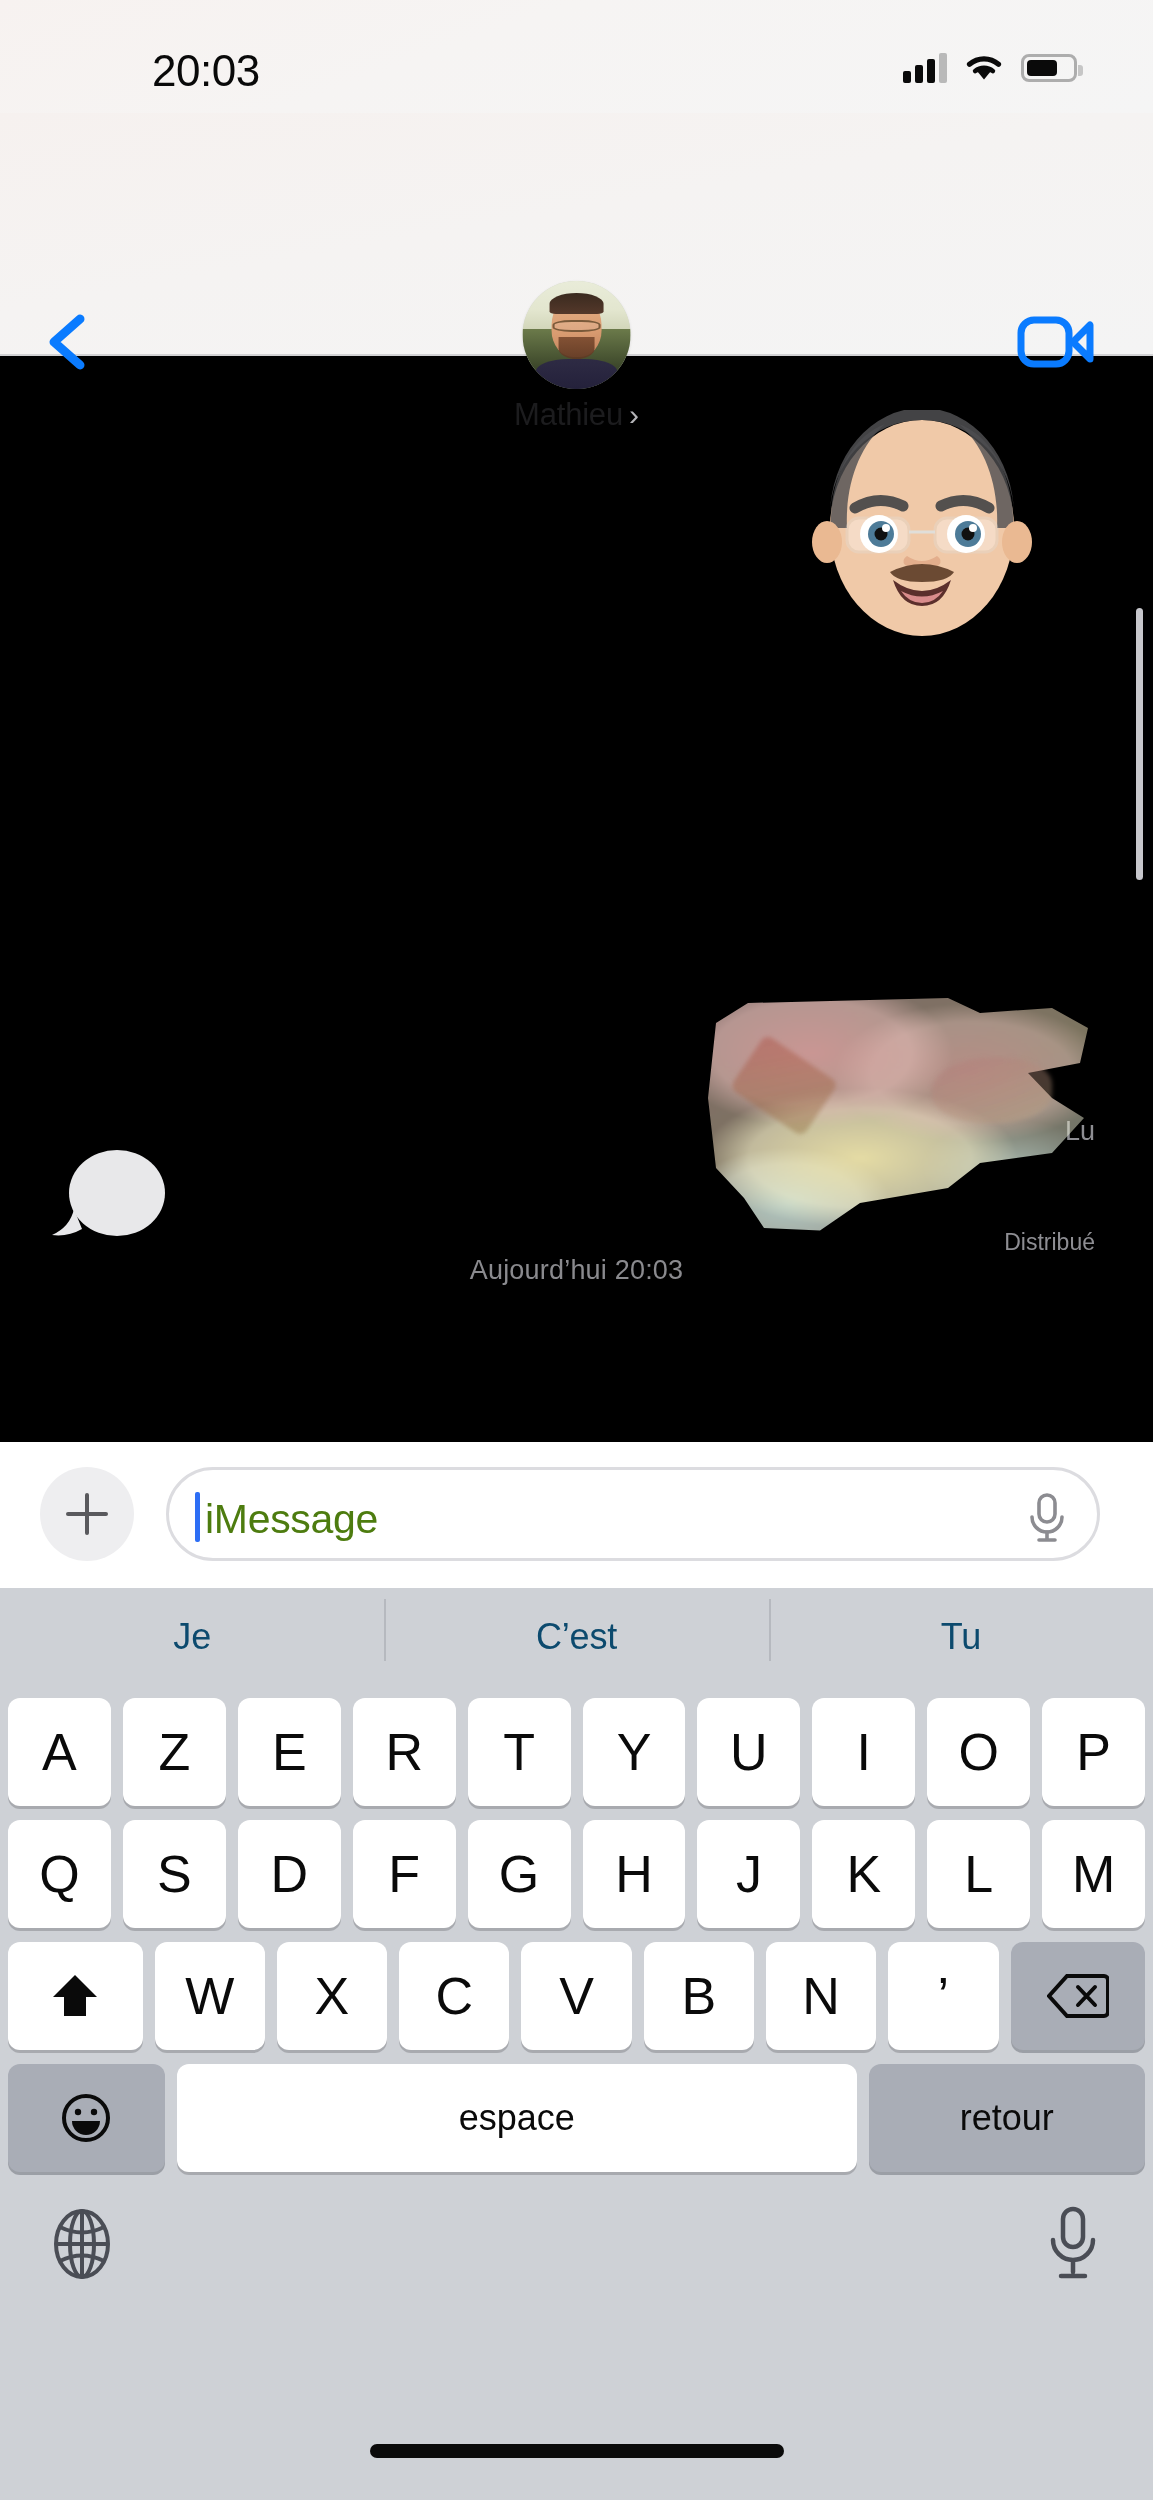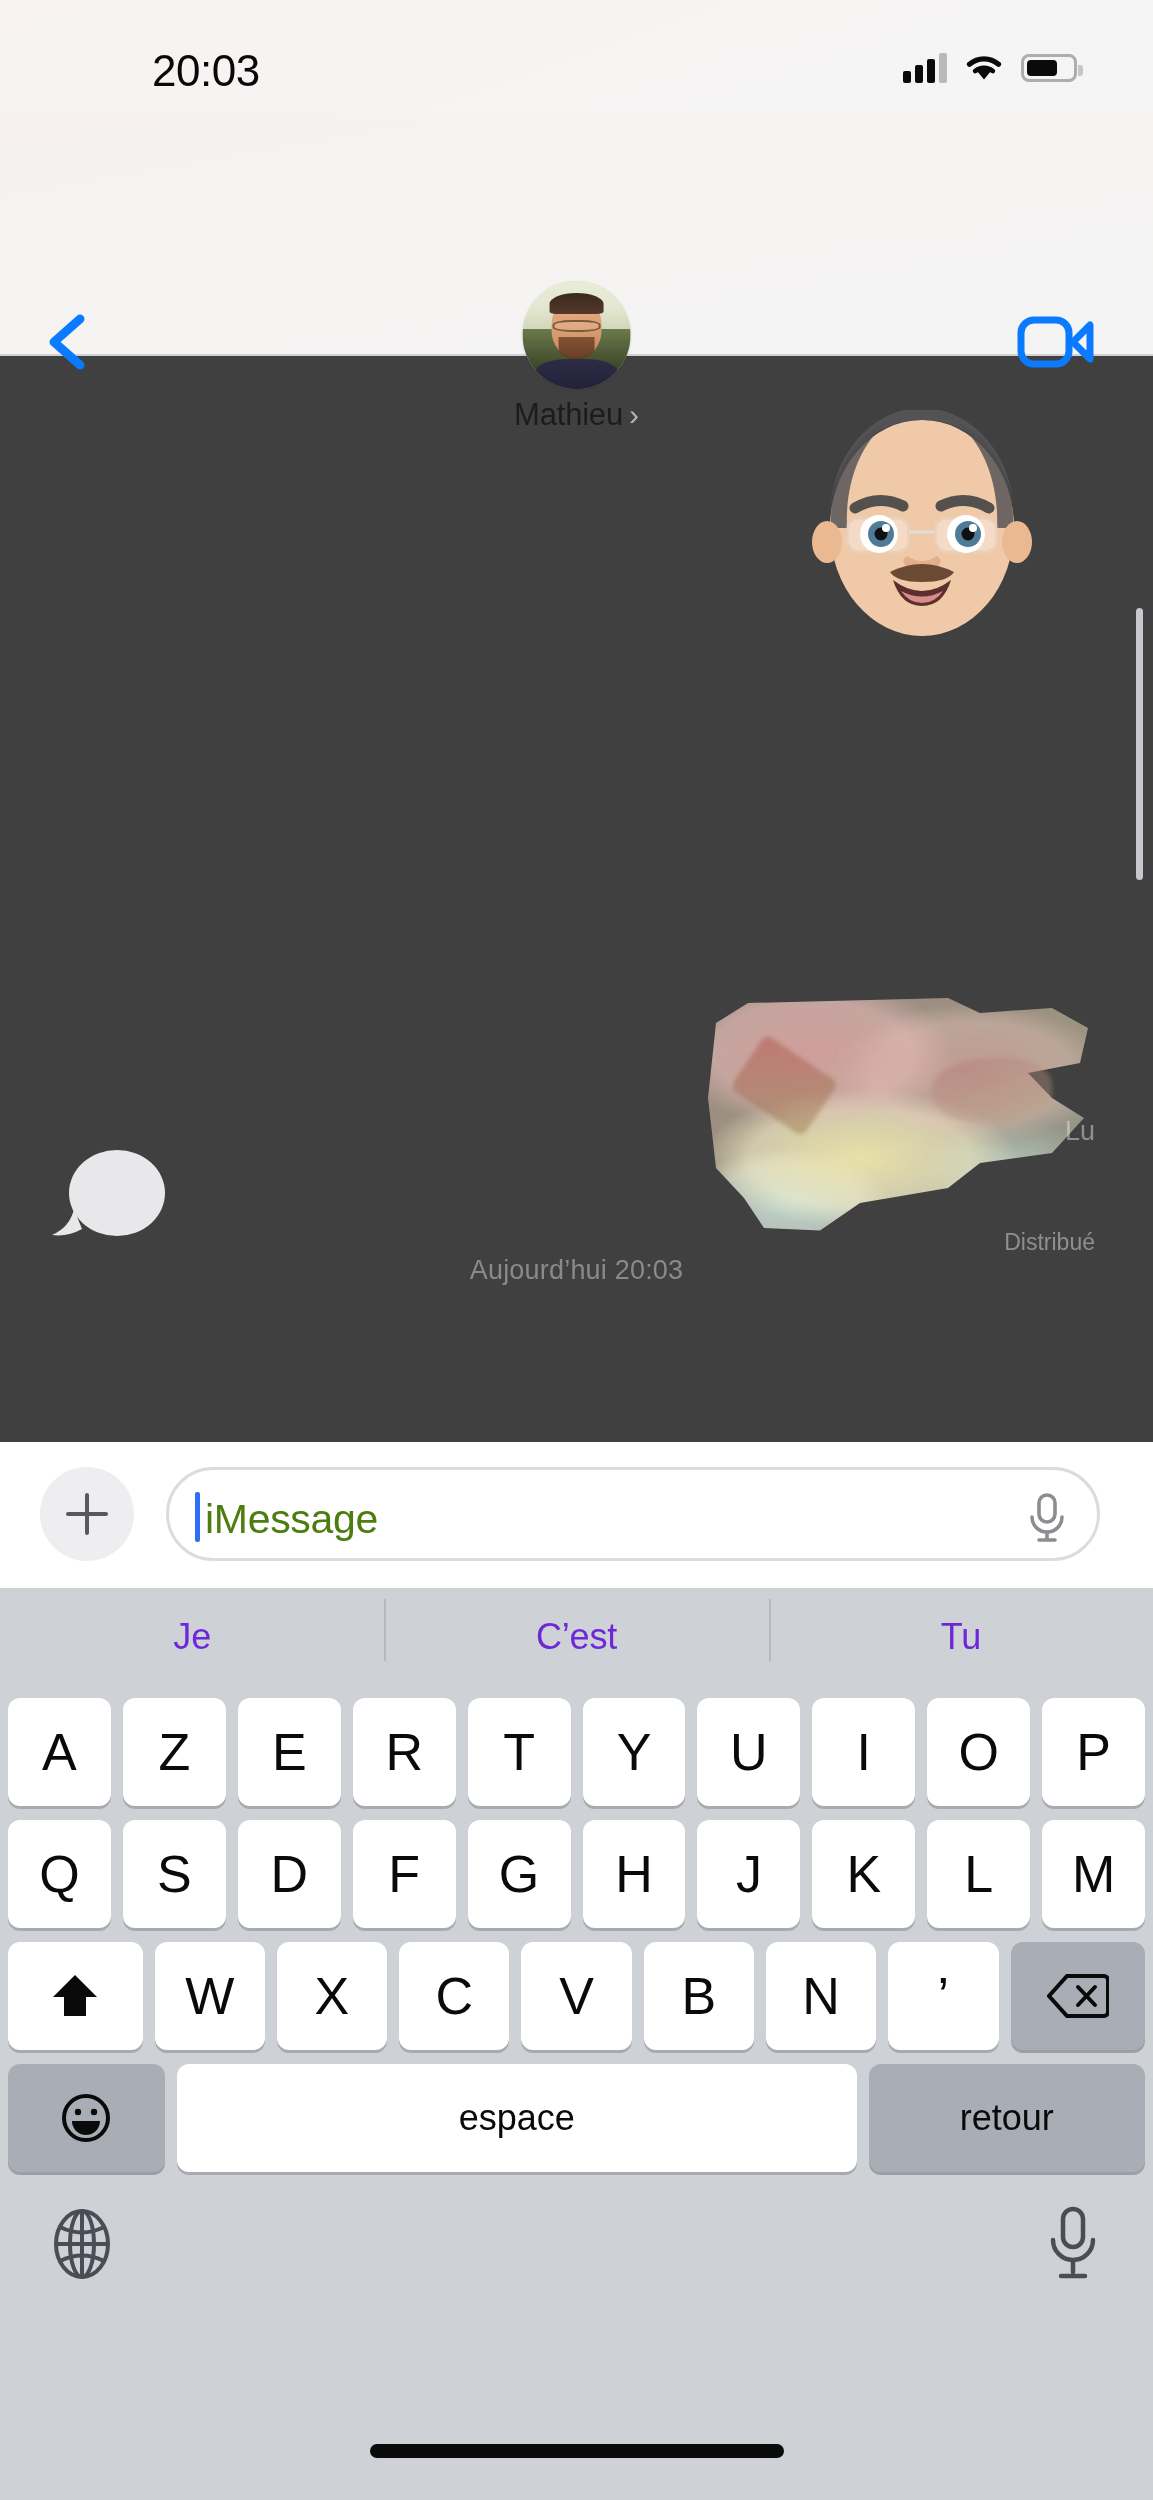--- a/index.html
+++ b/index.html
@@ -107,21 +107,21 @@
   }
   #contact-row {
     display:flex; align-items:center; gap:6px; margin-top:8px;
   }
   #contact-name { font-size:31px; color:#1c1c1e; letter-spacing:-0.2px; }
   #contact-chevron { font-size:30px; color:#b4b4b8; line-height:1; }
 
   
   #convo {
     position:absolute; top:356px; left:0; width:1153px; height:1194px;
-    background:#404040; overflow:hidden; z-index:2;
+    background:#000000; overflow:hidden; z-index:2;
   }
   #memoji {
     position:absolute; right:116px; top:54px; width:230px; height:235px;
   }
   #read-receipt {
     position:absolute; right:58px; top:760px;
     font-size:27px; color:#8e8e93;
   }
   #typing-bubble {
     position:absolute; left:48px; top:793px;
@@ -204,21 +204,21 @@
   
   #keyboard {
     position:absolute; top:1588px; left:0; width:1153px; height:912px;
     background:#ced1d6; z-index:3;
   }
   #predictive {
     position:absolute; top:0; left:0; width:1153px; height:97px;
     display:flex; align-items:center;
   }
   #predictive .pred {
-    flex:1; text-align:center; font-size:36px; color:#6d28d9;
+    flex:1; text-align:center; font-size:36px; color:#0c4a6e;
     position:relative; cursor:pointer; letter-spacing:-0.2px;
   }
   #predictive .pred + .pred::before {
     content:""; position:absolute; left:0; top:-17px;
     width:2px; height:62px; background:#b6b9bf;
   }
 
   .krow { position:absolute; left:0; width:1153px; display:flex; }
   .key {
     background:#ffffff; border-radius:12px;

